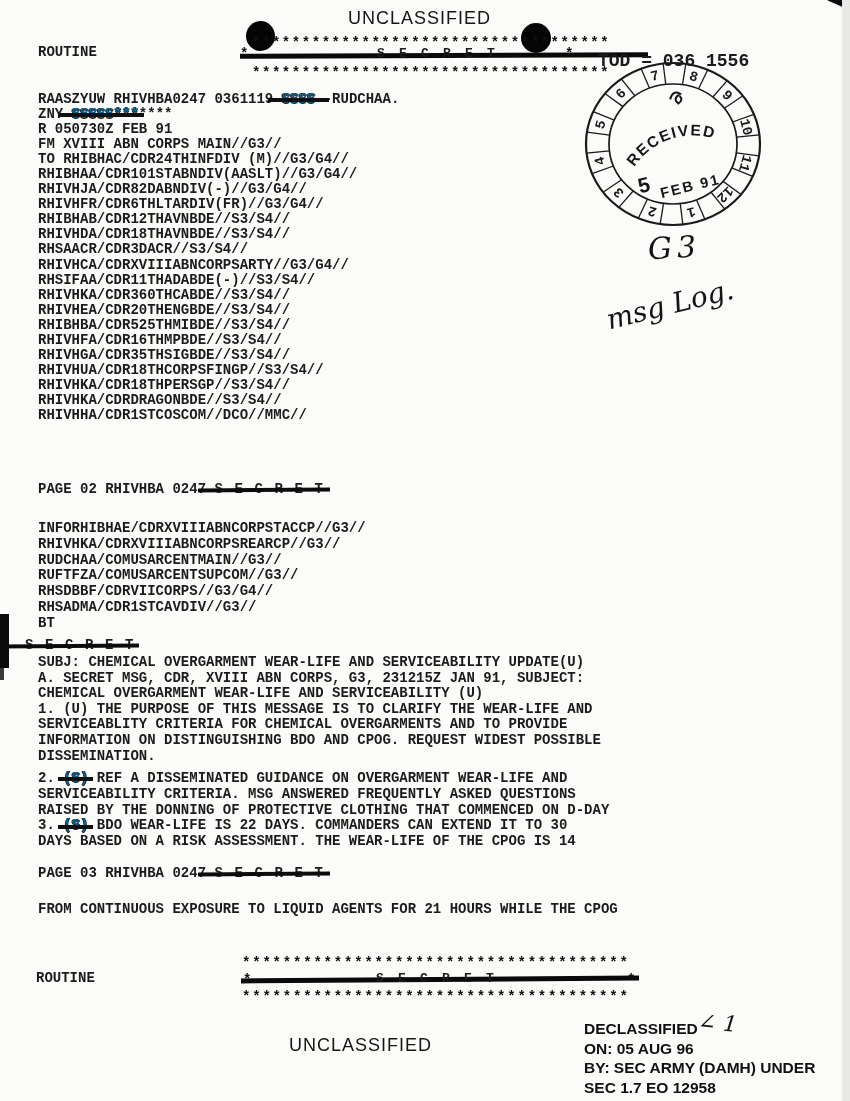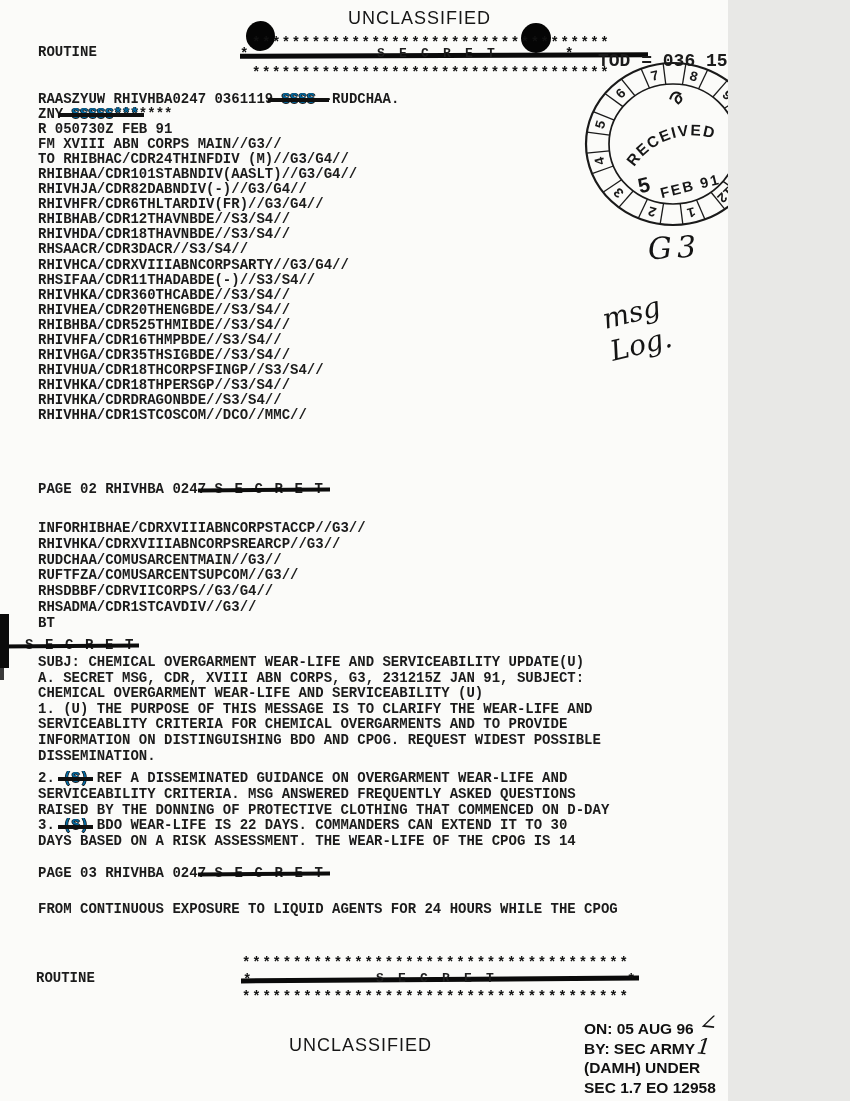--- a/index.html
+++ b/index.html
@@ -1,16 +1,16 @@
 <!DOCTYPE html>
 <html><head>
 <meta charset="utf-8">
 <style>
   html,body{margin:0;padding:0;background:#e8e8e6;}
-  .page{position:relative;width:728px;height:1101px;background:#fbfbf9;overflow:hidden;
+  .page{position:relative;width:842px;height:1101px;background:#fbfbf9;overflow:hidden;
         font-family:"Liberation Mono","DejaVu Sans Mono",monospace;color:#1b1b1b;}
   .abs{position:absolute;}
   .mono{font-family:"Liberation Mono","DejaVu Sans Mono",monospace;font-weight:bold;}
   .sans{font-family:"Liberation Sans","DejaVu Sans",sans-serif;}
   .hand{font-family:"DejaVu Serif","Liberation Serif",serif;font-style:italic;color:#141414;}
 
   .unclass-top{left:348px;top:8px;font-size:18px;letter-spacing:1px;color:#161616;}
   .unclass-bottom{left:289px;top:1035px;font-size:18px;letter-spacing:1px;color:#161616;}
 
   .punch{position:absolute;border-radius:50%;background:#050505;}
@@ -137,36 +137,37 @@
   <div class="abs hand msglog">msg Log.</div>
 
   <div id="message-area">
       <div class="msg-block" style="top: 92px; left: 38px; line-height: 15.05px;"><div class="msg-line"><span>RAASZYUW RHIVHBA0247 0361119</span><span class="redact">-SSSS-</span><span>-RUDCHAA.</span></div><div class="msg-line"><span>ZNY</span><span class="redact">-SSSSS***</span><span>****</span></div><div class="msg-line">R 050730Z FEB 91</div><div class="msg-line">FM XVIII ABN CORPS MAIN//G3//</div><div class="msg-line">TO RHIBHAC/CDR24THINFDIV (M)//G3/G4//</div><div class="msg-line">RHIBHAA/CDR101STABNDIV(AASLT)//G3/G4//</div><div class="msg-line">RHIVHJA/CDR82DABNDIV(-)//G3/G4//</div><div class="msg-line">RHIVHFR/CDR6THLTARDIV(FR)//G3/G4//</div><div class="msg-line">RHIBHAB/CDR12THAVNBDE//S3/S4//</div><div class="msg-line">RHIVHDA/CDR18THAVNBDE//S3/S4//</div><div class="msg-line">RHSAACR/CDR3DACR//S3/S4//</div><div class="msg-line">RHIVHCA/CDRXVIIIABNCORPSARTY//G3/G4//</div><div class="msg-line">RHSIFAA/CDR11THADABDE(-)//S3/S4//</div><div class="msg-line">RHIVHKA/CDR360THCABDE//S3/S4//</div><div class="msg-line">RHIVHEA/CDR20THENGBDE//S3/S4//</div><div class="msg-line">RHIBHBA/CDR525THMIBDE//S3/S4//</div><div class="msg-line">RHIVHFA/CDR16THMPBDE//S3/S4//</div><div class="msg-line">RHIVHGA/CDR35THSIGBDE//S3/S4//</div><div class="msg-line">RHIVHUA/CDR18THCORPSFINGP//S3/S4//</div><div class="msg-line">RHIVHKA/CDR18THPERSGP//S3/S4//</div><div class="msg-line">RHIVHKA/CDRDRAGONBDE//S3/S4//</div><div class="msg-line">RHIVHHA/CDR1STCOSCOM//DCO//MMC//</div></div>
       <div class="msg-block" style="top: 482px; left: 38px; line-height: 15px;"><div class="msg-line"><span>PAGE 02 RHIVHBA 0247 </span><span class="struck">S E C R E T</span></div></div>
       <div class="msg-block" style="top: 521px; left: 38px; line-height: 15.8px;"><div class="msg-line">INFORHIBHAE/CDRXVIIIABNCORPSTACCP//G3//</div><div class="msg-line">RHIVHKA/CDRXVIIIABNCORPSREARCP//G3//</div><div class="msg-line">RUDCHAA/COMUSARCENTMAIN//G3//</div><div class="msg-line">RUFTFZA/COMUSARCENTSUPCOM//G3//</div><div class="msg-line">RHSDBBF/CDRVIICORPS//G3/G4//</div><div class="msg-line">RHSADMA/CDR1STCAVDIV//G3//</div><div class="msg-line">BT</div></div>
       <div class="msg-block" style="top: 638px; left: 25px; line-height: 15px;"><div class="msg-line"><span class="struck ext">S E C R E T</span></div></div>
       <div class="msg-block" style="top: 655px; left: 38px; line-height: 15.6px;"><div class="msg-line">SUBJ: CHEMICAL OVERGARMENT WEAR-LIFE AND SERVICEABILITY UPDATE(U)</div><div class="msg-line">A. SECRET MSG, CDR, XVIII ABN CORPS, G3, 231215Z JAN 91, SUBJECT:</div><div class="msg-line">CHEMICAL OVERGARMENT WEAR-LIFE AND SERVICEABILITY (U)</div><div class="msg-line">1. (U) THE PURPOSE OF THIS MESSAGE IS TO CLARIFY THE WEAR-LIFE AND</div><div class="msg-line">SERVICEABLITY CRITERIA FOR CHEMICAL OVERGARMENTS AND TO PROVIDE</div><div class="msg-line">INFORMATION ON DISTINGUISHING BDO AND CPOG. REQUEST WIDEST POSSIBLE</div><div class="msg-line">DISSEMINATION.</div></div>
       <div class="msg-block" style="top: 771px; left: 38px; line-height: 15.8px;"><div class="msg-line"><span>2. </span><span class="redact">(S)</span><span> REF A DISSEMINATED GUIDANCE ON OVERGARMENT WEAR-LIFE AND</span></div><div class="msg-line">SERVICEABILITY CRITERIA. MSG ANSWERED FREQUENTLY ASKED QUESTIONS</div><div class="msg-line">RAISED BY THE DONNING OF PROTECTIVE CLOTHING THAT COMMENCED ON D-DAY</div><div class="msg-line"><span>3. </span><span class="redact">(S)</span><span> BDO WEAR-LIFE IS 22 DAYS. COMMANDERS CAN EXTEND IT TO 30</span></div><div class="msg-line">DAYS BASED ON A RISK ASSESSMENT. THE WEAR-LIFE OF THE CPOG IS 14</div></div>
       <div class="msg-block" style="top: 866px; left: 38px; line-height: 15px;"><div class="msg-line"><span>PAGE 03 RHIVHBA 0247 </span><span class="struck">S E C R E T</span></div></div>
-      <div class="msg-block" style="top: 902px; left: 38px; line-height: 15.8px;"><div class="msg-line">FROM CONTINUOUS EXPOSURE TO LIQUID AGENTS FOR 24 HOURS WHILE THE CPOG</div></div>
+      <div class="msg-block" style="top: 902px; left: 38px; line-height: 15.8px;"><div class="msg-line">FROM CONTINUOUS EXPOSURE TO LIQUID AGENTS FOR 21 HOURS WHILE THE CPOG</div></div>
     </div>
 
   <div class="artifact art-left"></div>
   <div class="artifact art-left2"></div>
   <div class="artifact art-corner"></div>
 
   <div class="astrow ast-bot1">**************************************</div>
   <div class="abs routine-bottom mono">ROUTINE</div>
   <div class="hline hline-bottom"></div>
   <div class="star" style="left:243px;top:972px;">*</div>
   <div class="secret-letters sec-bot">S E C R E T</div>
   <div class="star" style="left:627px;top:972px;">*</div>
   <div class="astrow ast-bot2">**************************************</div>
 
   <div class="abs sans unclass-bottom">UNCLASSIFIED</div>
   <div class="abs sans declass">
+    <div>DECLASSIFIED</div>
     <div>ON: 05 AUG 96</div>
     <div>BY: SEC ARMY (DAMH) UNDER</div>
     <div>SEC 1.7 EO 12958</div>
   </div>
   <div class="abs hand copymark">∠ 1</div>
 
 </div>
 
 </body></html>

